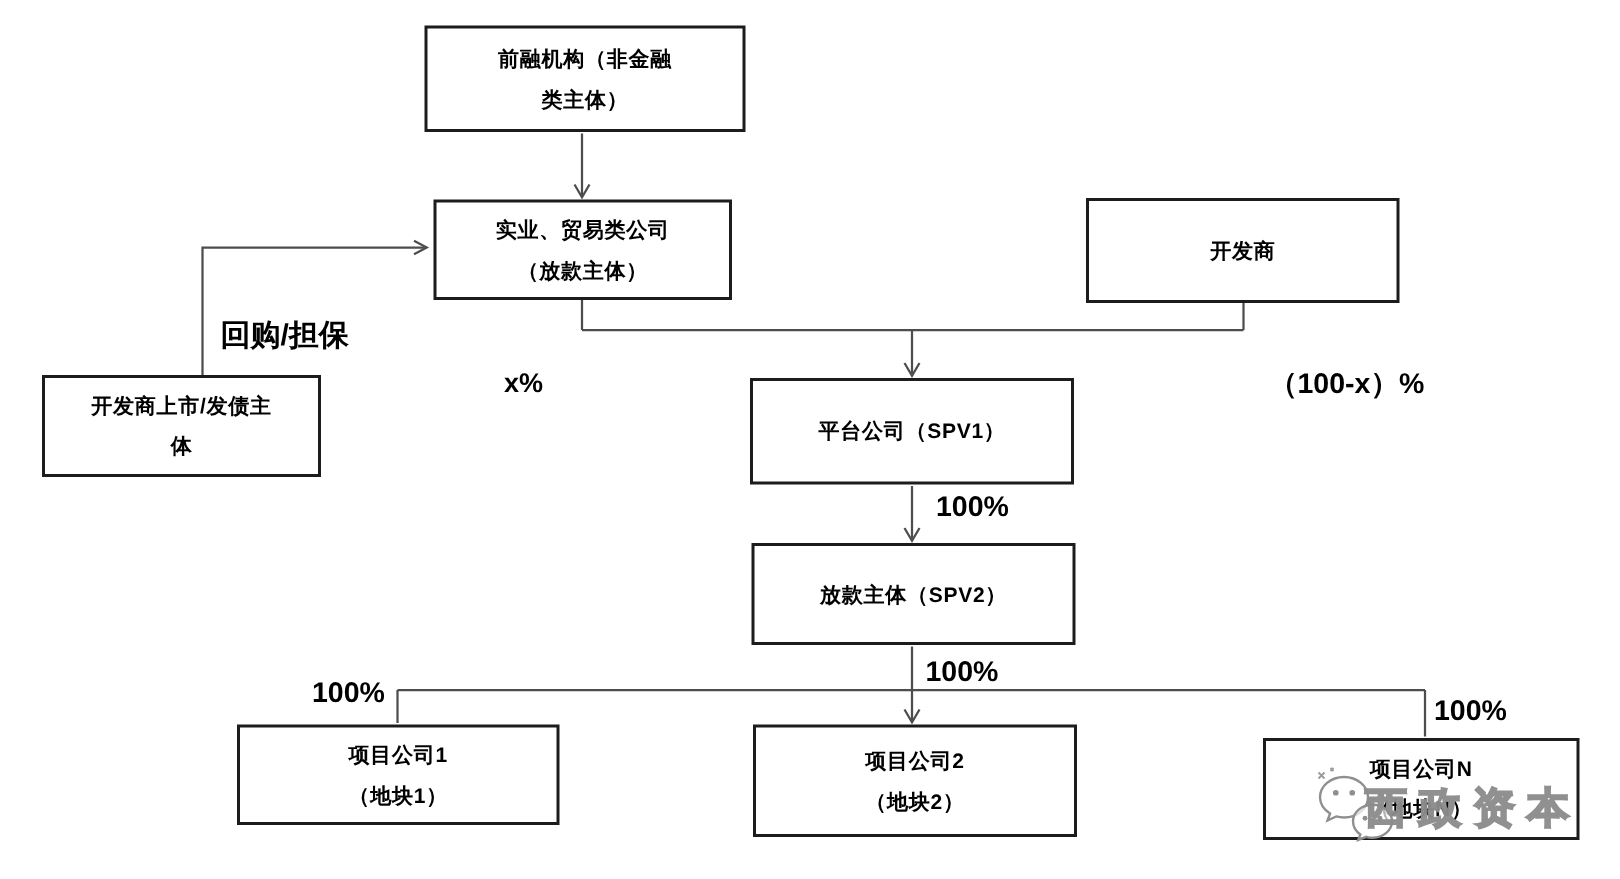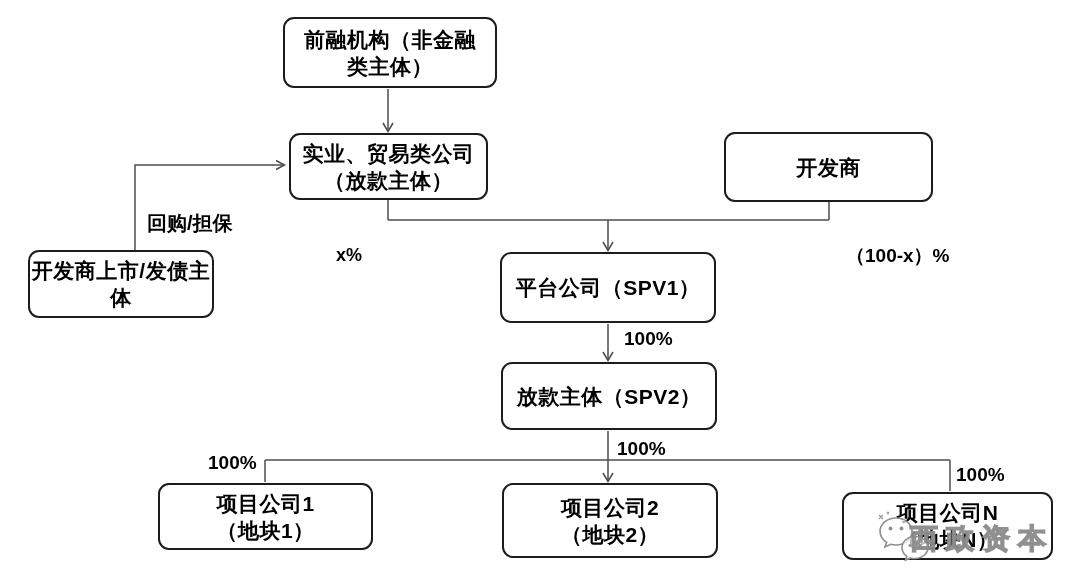--- a/index.html
+++ b/index.html
@@ -3,23 +3,23 @@
 <meta charset="utf-8">
 <style>
   html,body{margin:0;padding:0;background:#ffffff;}
   .stage{
     position:relative;width:1080px;height:586px;background:#ffffff;overflow:hidden;
     font-family:"Liberation Sans","DejaVu Sans",sans-serif;color:#000;
   }
   .connectors{position:absolute;left:0;top:0;width:1080px;height:586px;z-index:1;}
   .node{
     position:absolute;z-index:2;box-sizing:border-box;
-    background:#ffffff;border:2.5px solid #1c1c1c;border-radius:11px;
+    background:#ffffff;border:2.5px solid #1c1c1c;border-radius:0;
     display:flex;flex-direction:column;align-items:center;justify-content:center;
-    font-weight:bold;font-size:21px;line-height:27px;text-align:center;
+    font-weight:bold;font-size:14px;line-height:27px;text-align:center;
     letter-spacing:0.5px;
   }
   .edge-label{
     position:absolute;z-index:3;font-weight:bold;white-space:nowrap;
   }
   .lbl-19{font-size:19px;}
   .lbl-20{font-size:20px;margin-top:16px;}
   .lbl-18{font-size:18px;}
   .watermark{position:absolute;z-index:5;left:872px;top:503px;width:200px;height:64px;pointer-events:none;}
   .wm-icon{position:absolute;left:4px;top:8px;}

